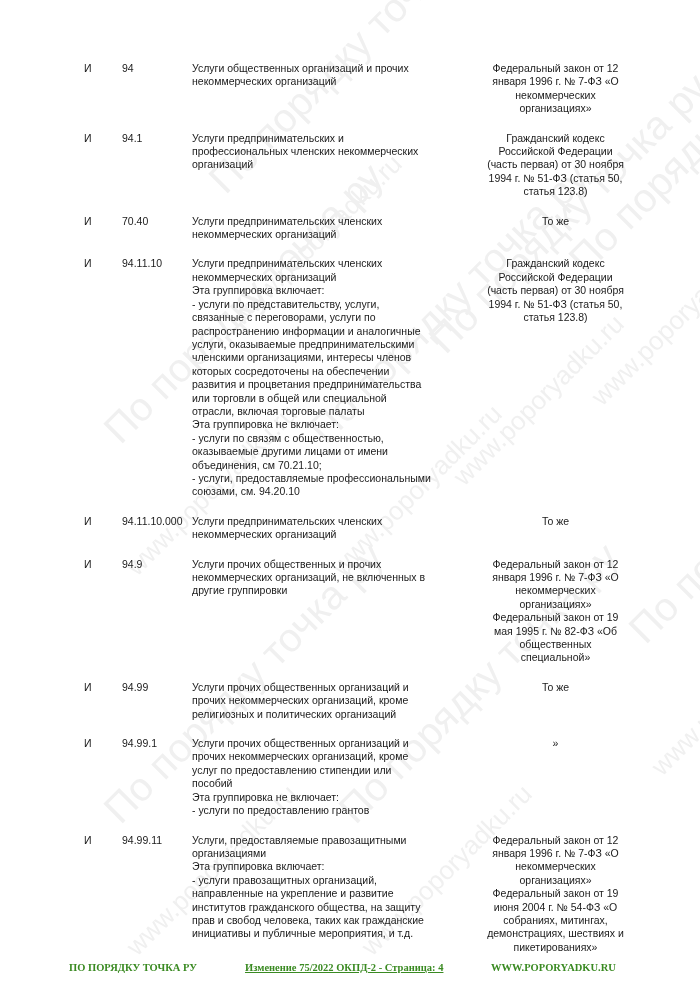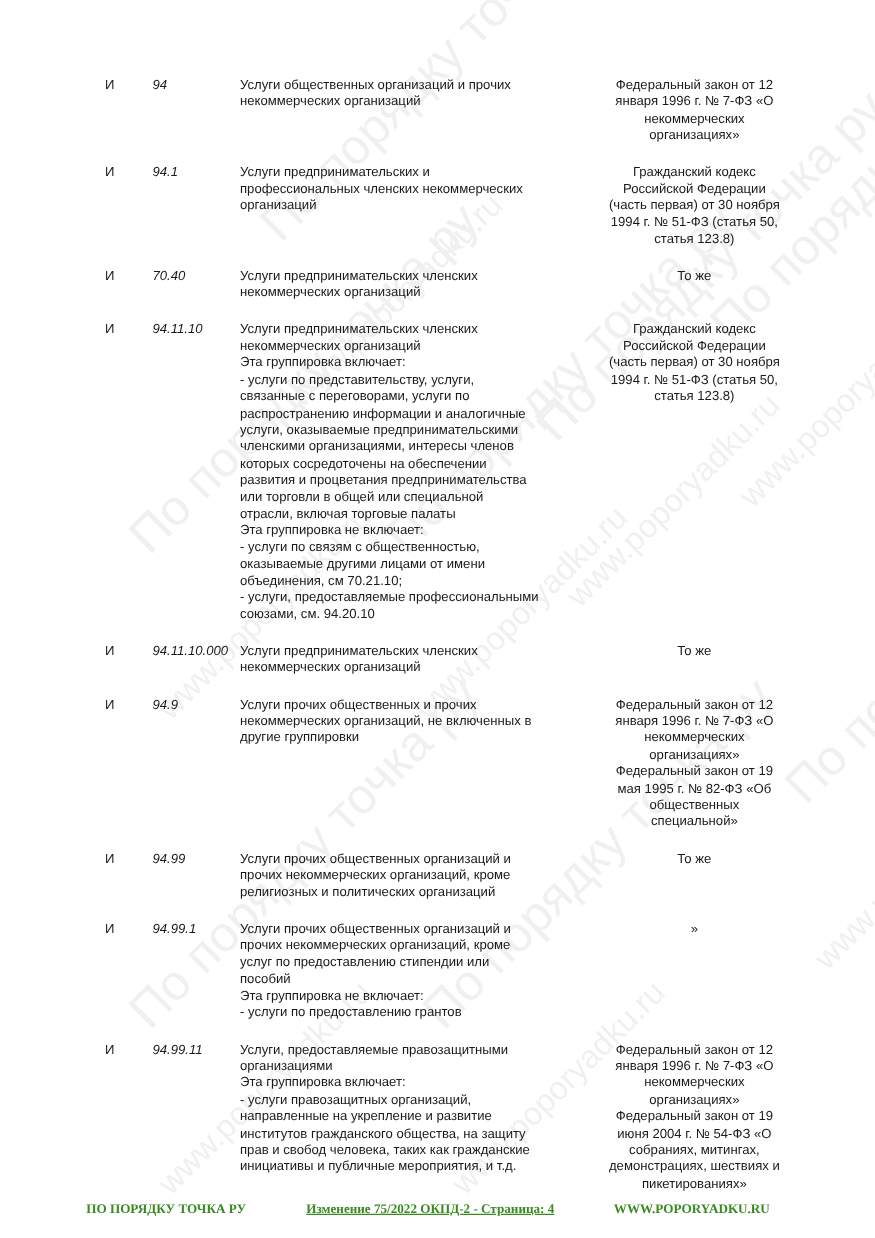--- a/index.html
+++ b/index.html
@@ -63,21 +63,20 @@
     line-height: 13.4px;
     color: #1a1a1a;
   }
   td.col-mark {
     width: 38px;
     white-space: nowrap;
   }
   td.col-code {
     width: 70px;
     white-space: nowrap;
-    font-style: italic;
   }
   td.col-desc {
     width: 281px;
     padding-right: 10px;
   }
   td.col-basis {
     width: 165px;
     text-align: center;
   }
   td.col-basis.center {

